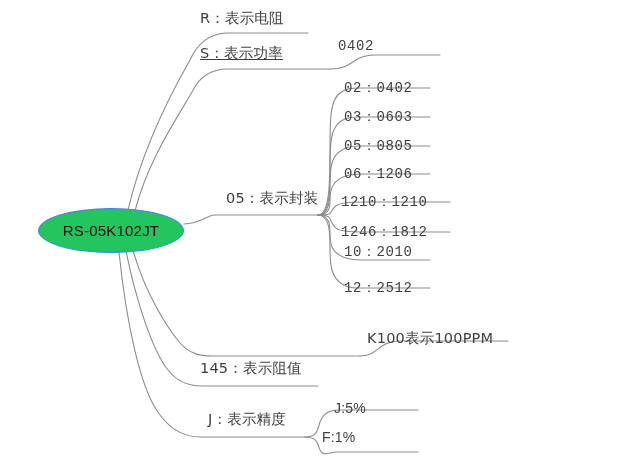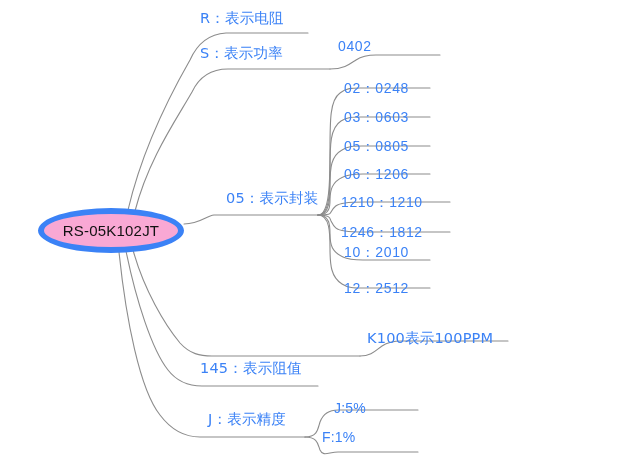--- a/index.html
+++ b/index.html
@@ -18,43 +18,43 @@
   #wires {
     position: absolute;
     left: 0;
     top: 0;
     width: 625px;
     height: 469px;
   }
   .label {
     position: absolute;
     white-space: nowrap;
-    color: #3b82f6;
+    color: #404040;
     font-size: 14px;
     line-height: 16px;
     letter-spacing: 0.2px;
   }
   .label.cn {
     font-family: "DejaVu Sans", "Liberation Sans", sans-serif;
     font-size: 14.5px;
   }
   .label.mono {
-    font-family: Liberation Sans, sans-serif;
+    font-family: Liberation Mono, monospace;
     font-size: 14px;
     letter-spacing: 0.6px;
   }
   #root-node {
     position: absolute;
     left: 38px;
     top: 208px;
     width: 146px;
     height: 45px;
     border-radius: 50%;
-    background: #f9a8d4;
-    border: 6px solid #3b82f6;
+    background: #22c55e;
+    border: 1px solid #3b82f6;
     box-sizing: border-box;
     display: flex;
     align-items: center;
     justify-content: center;
   }
   #root-label {
     font-family: "Liberation Sans", "DejaVu Sans", sans-serif;
     font-size: 15px;
     color: #111111;
     letter-spacing: 0.2px;
@@ -97,27 +97,27 @@
       <path d="M 305,437 C 318,437 318,445 320,450 C 323,457 329,452 338,452 L 418,452"></path>
     </g>
   </svg>
 
   <div id="root-node">
     <span id="root-label">RS-05K102JT</span>
   </div>
 
   <div class="label cn" style="left:200px; top:10px;">R：表示电阻</div>
 
-  <div class="label cn" style="left:200px; top:45px;">S：表示功率</div>
+  <div class="label cn" style="left:200px; top:45px;text-decoration:underline;">S：表示功率</div>
 
   <div class="label mono" style="left:338px; top:38px;">0402</div>
 
   <div class="label cn" style="left:226px; top:190px;">05：表示封装</div>
 
-  <div class="label mono" style="left:344px; top:80px;">02：0248</div>
+  <div class="label mono" style="left:344px; top:80px;">02：0402</div>
   <div class="label mono" style="left:344px; top:109px;">03：0603</div>
   <div class="label mono" style="left:344px; top:138px;">05：0805</div>
   <div class="label mono" style="left:344px; top:166px;">06：1206</div>
   <div class="label mono" style="left:341px; top:194px;text-align:right;">1210：1210</div>
   <div class="label mono" style="left:341px; top:224px;">1246：1812</div>
   <div class="label mono" style="left:344px; top:244px;">10：2010</div>
   <div class="label mono" style="left:344px; top:280px;">12：2512</div>
 
 
   <div class="label cn" style="left:367px; top:330px;">K100表示100PPM</div>

